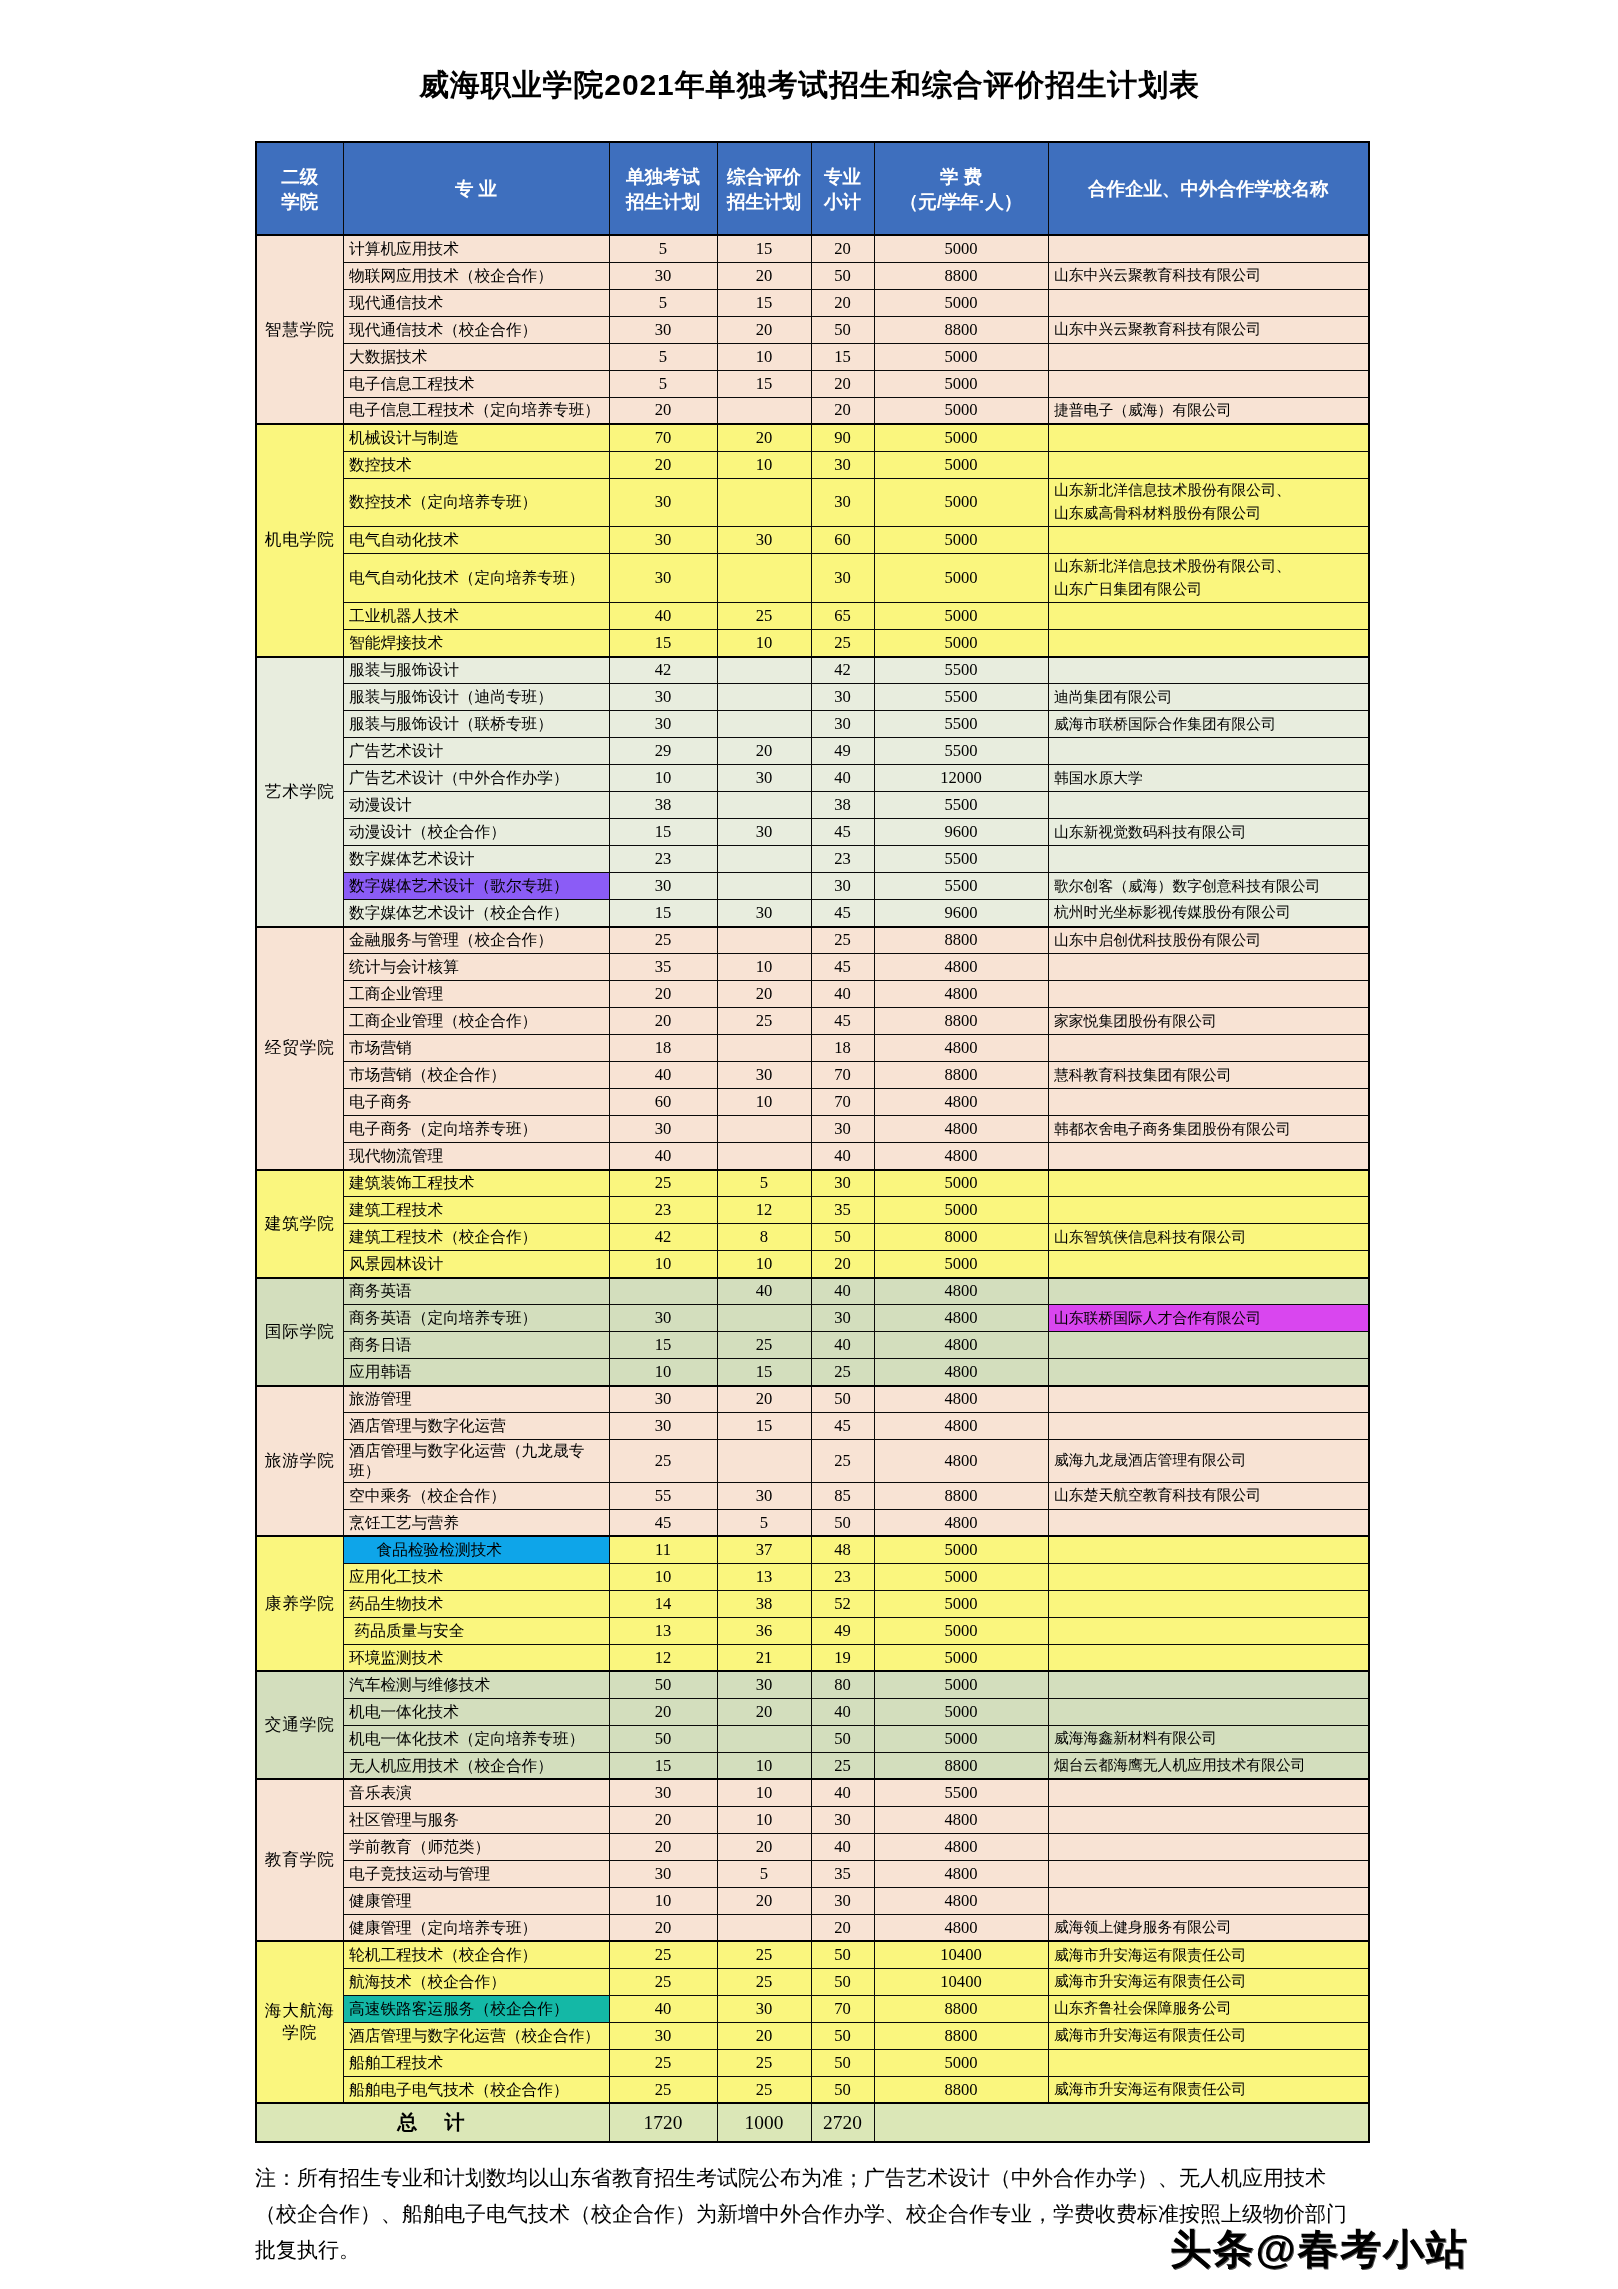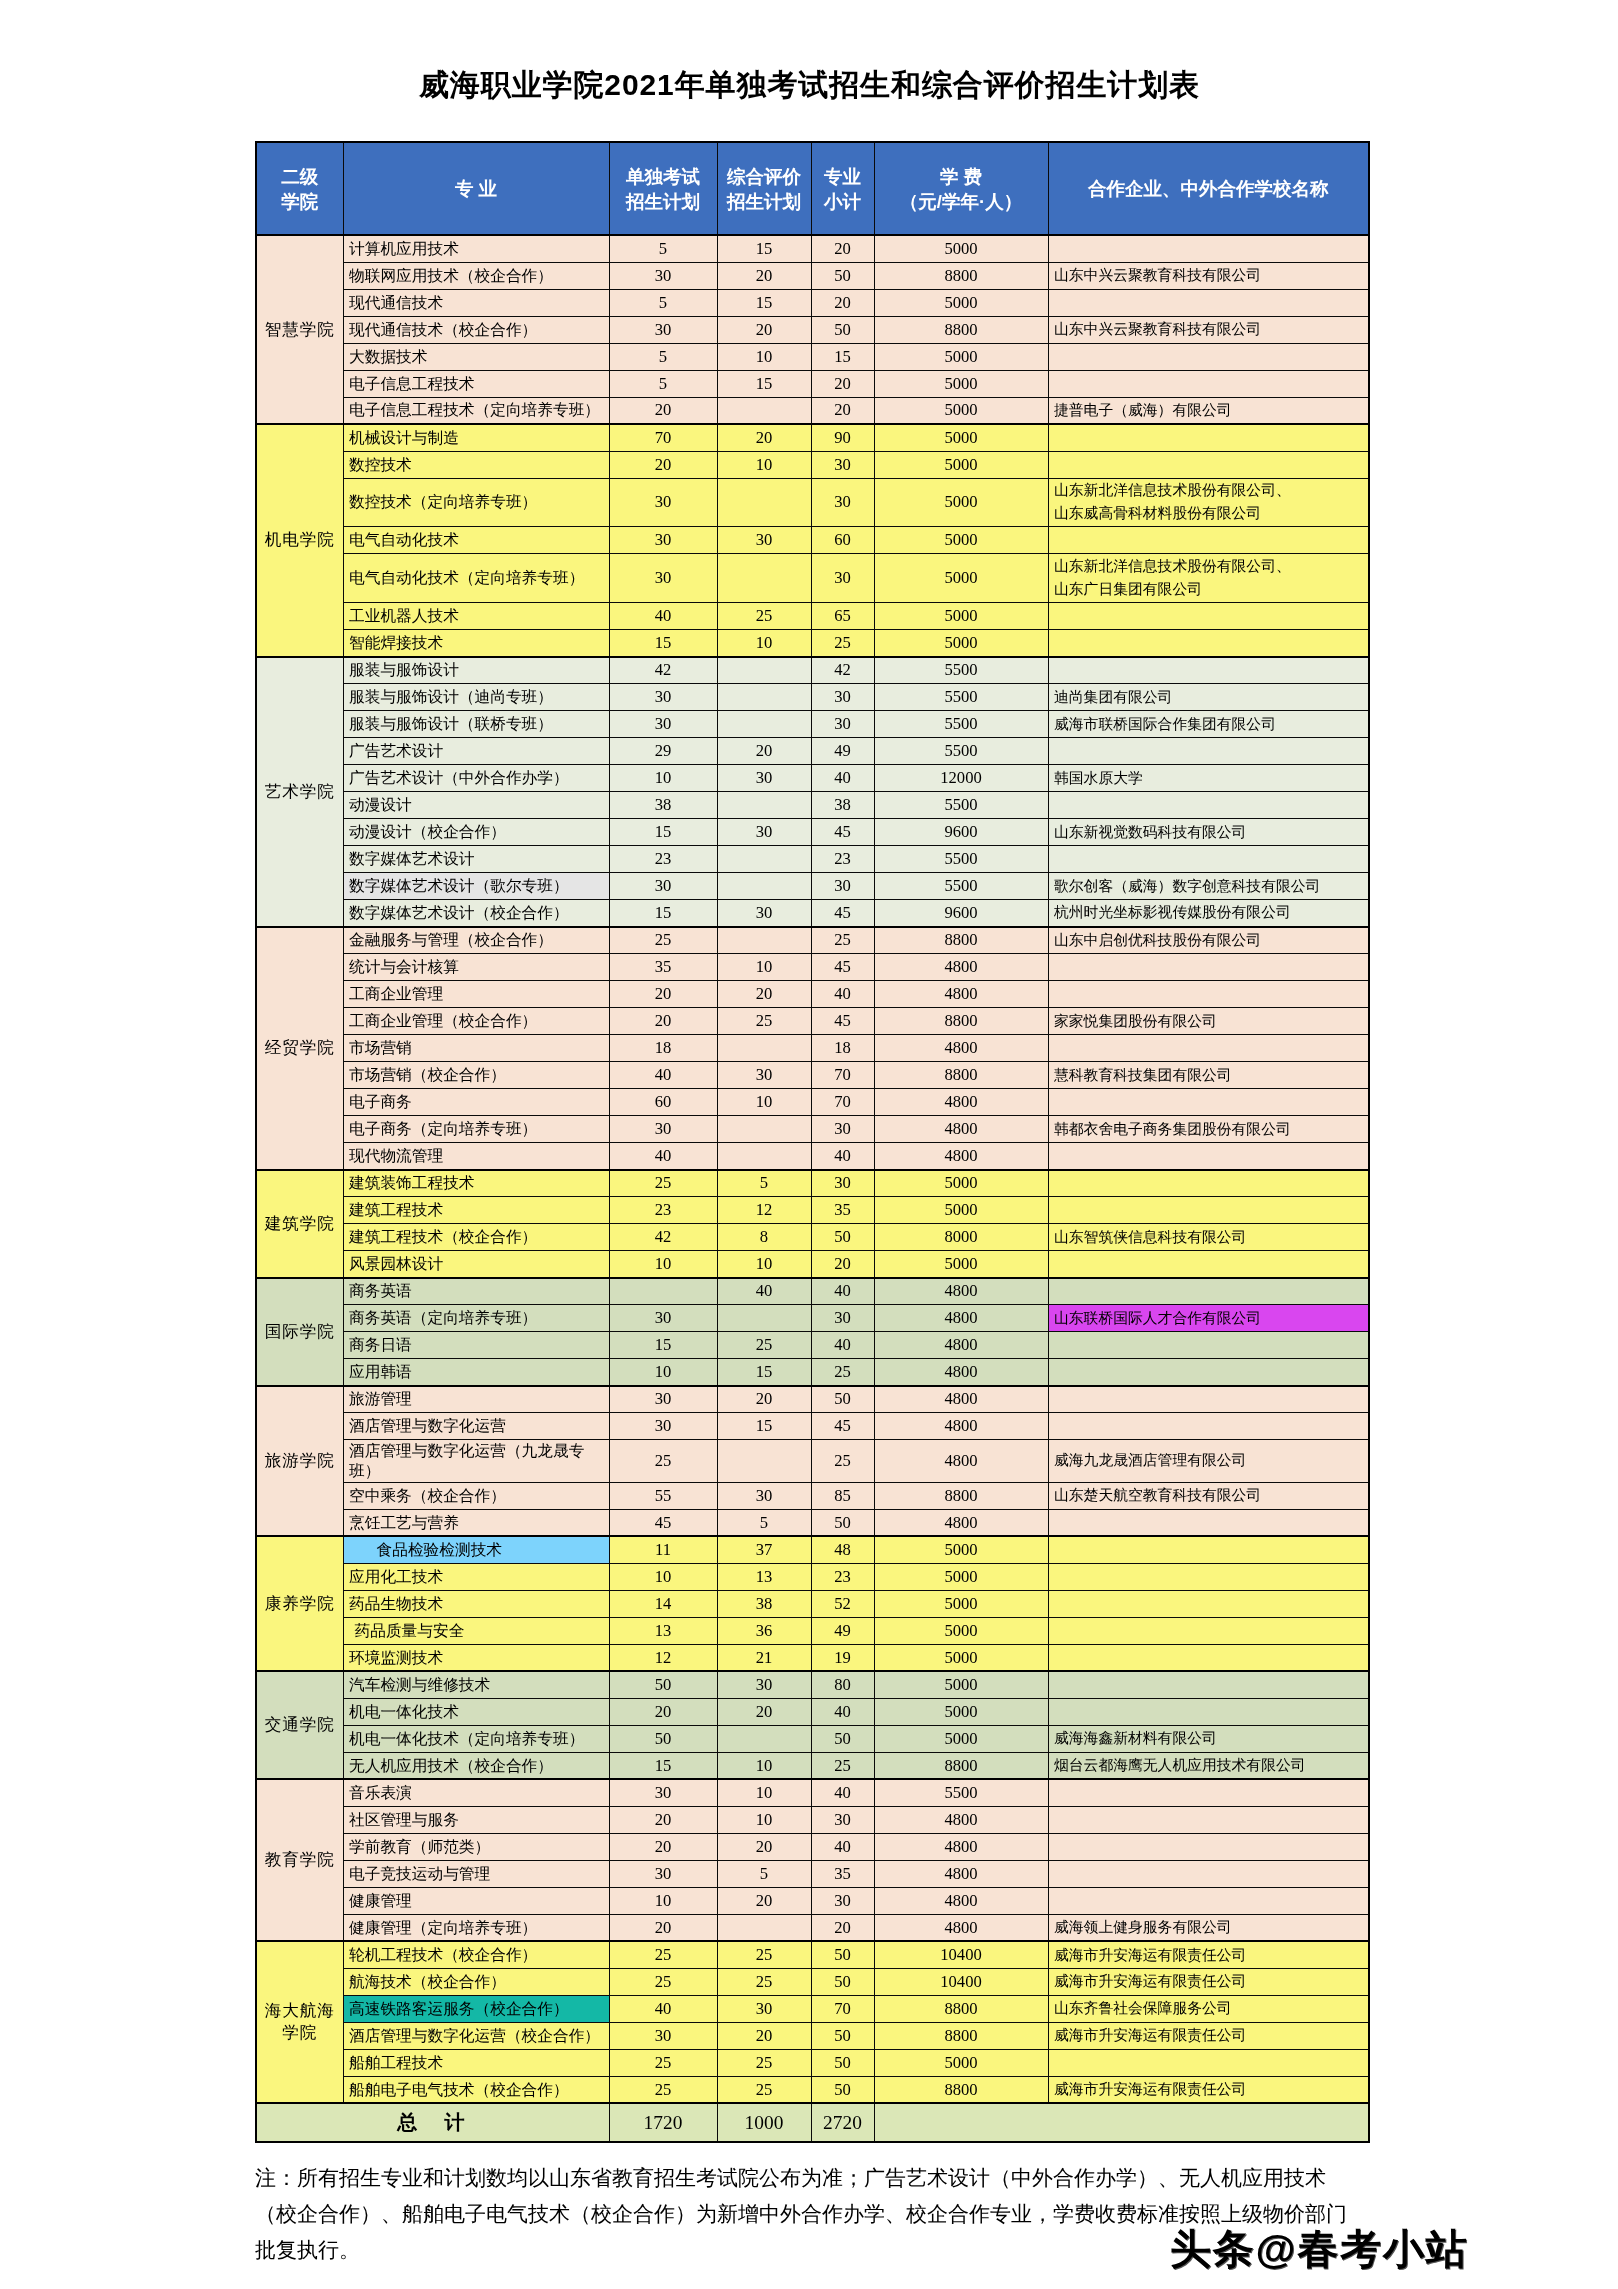--- a/index.html
+++ b/index.html
@@ -306,21 +306,21 @@
       </tr>
       <tr class="row">
         <td class="major" style="background-color: rgb(232, 237, 222);">数字媒体艺术设计</td>
         <td class="num" style="background-color: rgb(232, 237, 222);">23</td>
         <td class="num" style="background-color: rgb(232, 237, 222);"></td>
         <td class="num" style="background-color: rgb(232, 237, 222);">23</td>
         <td class="num" style="background-color: rgb(232, 237, 222);">5500</td>
         <td class="partner" style="background-color: rgb(232, 237, 222);"></td>
       </tr>
       <tr class="row">
-        <td class="major" style="background-color: #e5e5e5;">数字媒体艺术设计（歌尔专班）</td>
+        <td class="major" style="background-color: #8b5cf6;">数字媒体艺术设计（歌尔专班）</td>
         <td class="num" style="background-color: rgb(232, 237, 222);">30</td>
         <td class="num" style="background-color: rgb(232, 237, 222);"></td>
         <td class="num" style="background-color: rgb(232, 237, 222);">30</td>
         <td class="num" style="background-color: rgb(232, 237, 222);">5500</td>
         <td class="partner" style="background-color: rgb(232, 237, 222);">歌尔创客（威海）数字创意科技有限公司</td>
       </tr>
       <tr class="row">
         <td class="major" style="background-color: rgb(232, 237, 222);">数字媒体艺术设计（校企合作）</td>
         <td class="num" style="background-color: rgb(232, 237, 222);">15</td>
         <td class="num" style="background-color: rgb(232, 237, 222);">30</td>
@@ -503,21 +503,21 @@
       <tr class="row">
         <td class="major" style="background-color: rgb(248, 227, 212);">烹饪工艺与营养</td>
         <td class="num" style="background-color: rgb(248, 227, 212);">45</td>
         <td class="num" style="background-color: rgb(248, 227, 212);">5</td>
         <td class="num" style="background-color: rgb(248, 227, 212);">50</td>
         <td class="num" style="background-color: rgb(248, 227, 212);">4800</td>
         <td class="partner" style="background-color: rgb(248, 227, 212);"></td>
       </tr>
       <tr class="row sec-start">
         <td class="college" rowspan="5" style="background-color: rgb(250, 246, 126);">康养学院</td>
-        <td class="major" style="background-color: #7dd3fc; padding-left: 33px;">食品检验检测技术</td>
+        <td class="major" style="background-color: #0ea5e9; padding-left: 33px;">食品检验检测技术</td>
         <td class="num" style="background-color: rgb(250, 246, 126);">11</td>
         <td class="num" style="background-color: rgb(250, 246, 126);">37</td>
         <td class="num" style="background-color: rgb(250, 246, 126); font-family: Liberation Serif, serif;">48</td>
         <td class="num" style="background-color: rgb(250, 246, 126);">5000</td>
         <td class="partner" style="background-color: rgb(250, 246, 126);"></td>
       </tr>
       <tr class="row">
         <td class="major" style="background-color: rgb(250, 246, 126);">应用化工技术</td>
         <td class="num" style="background-color: rgb(250, 246, 126);">10</td>
         <td class="num" style="background-color: rgb(250, 246, 126);">13</td>

